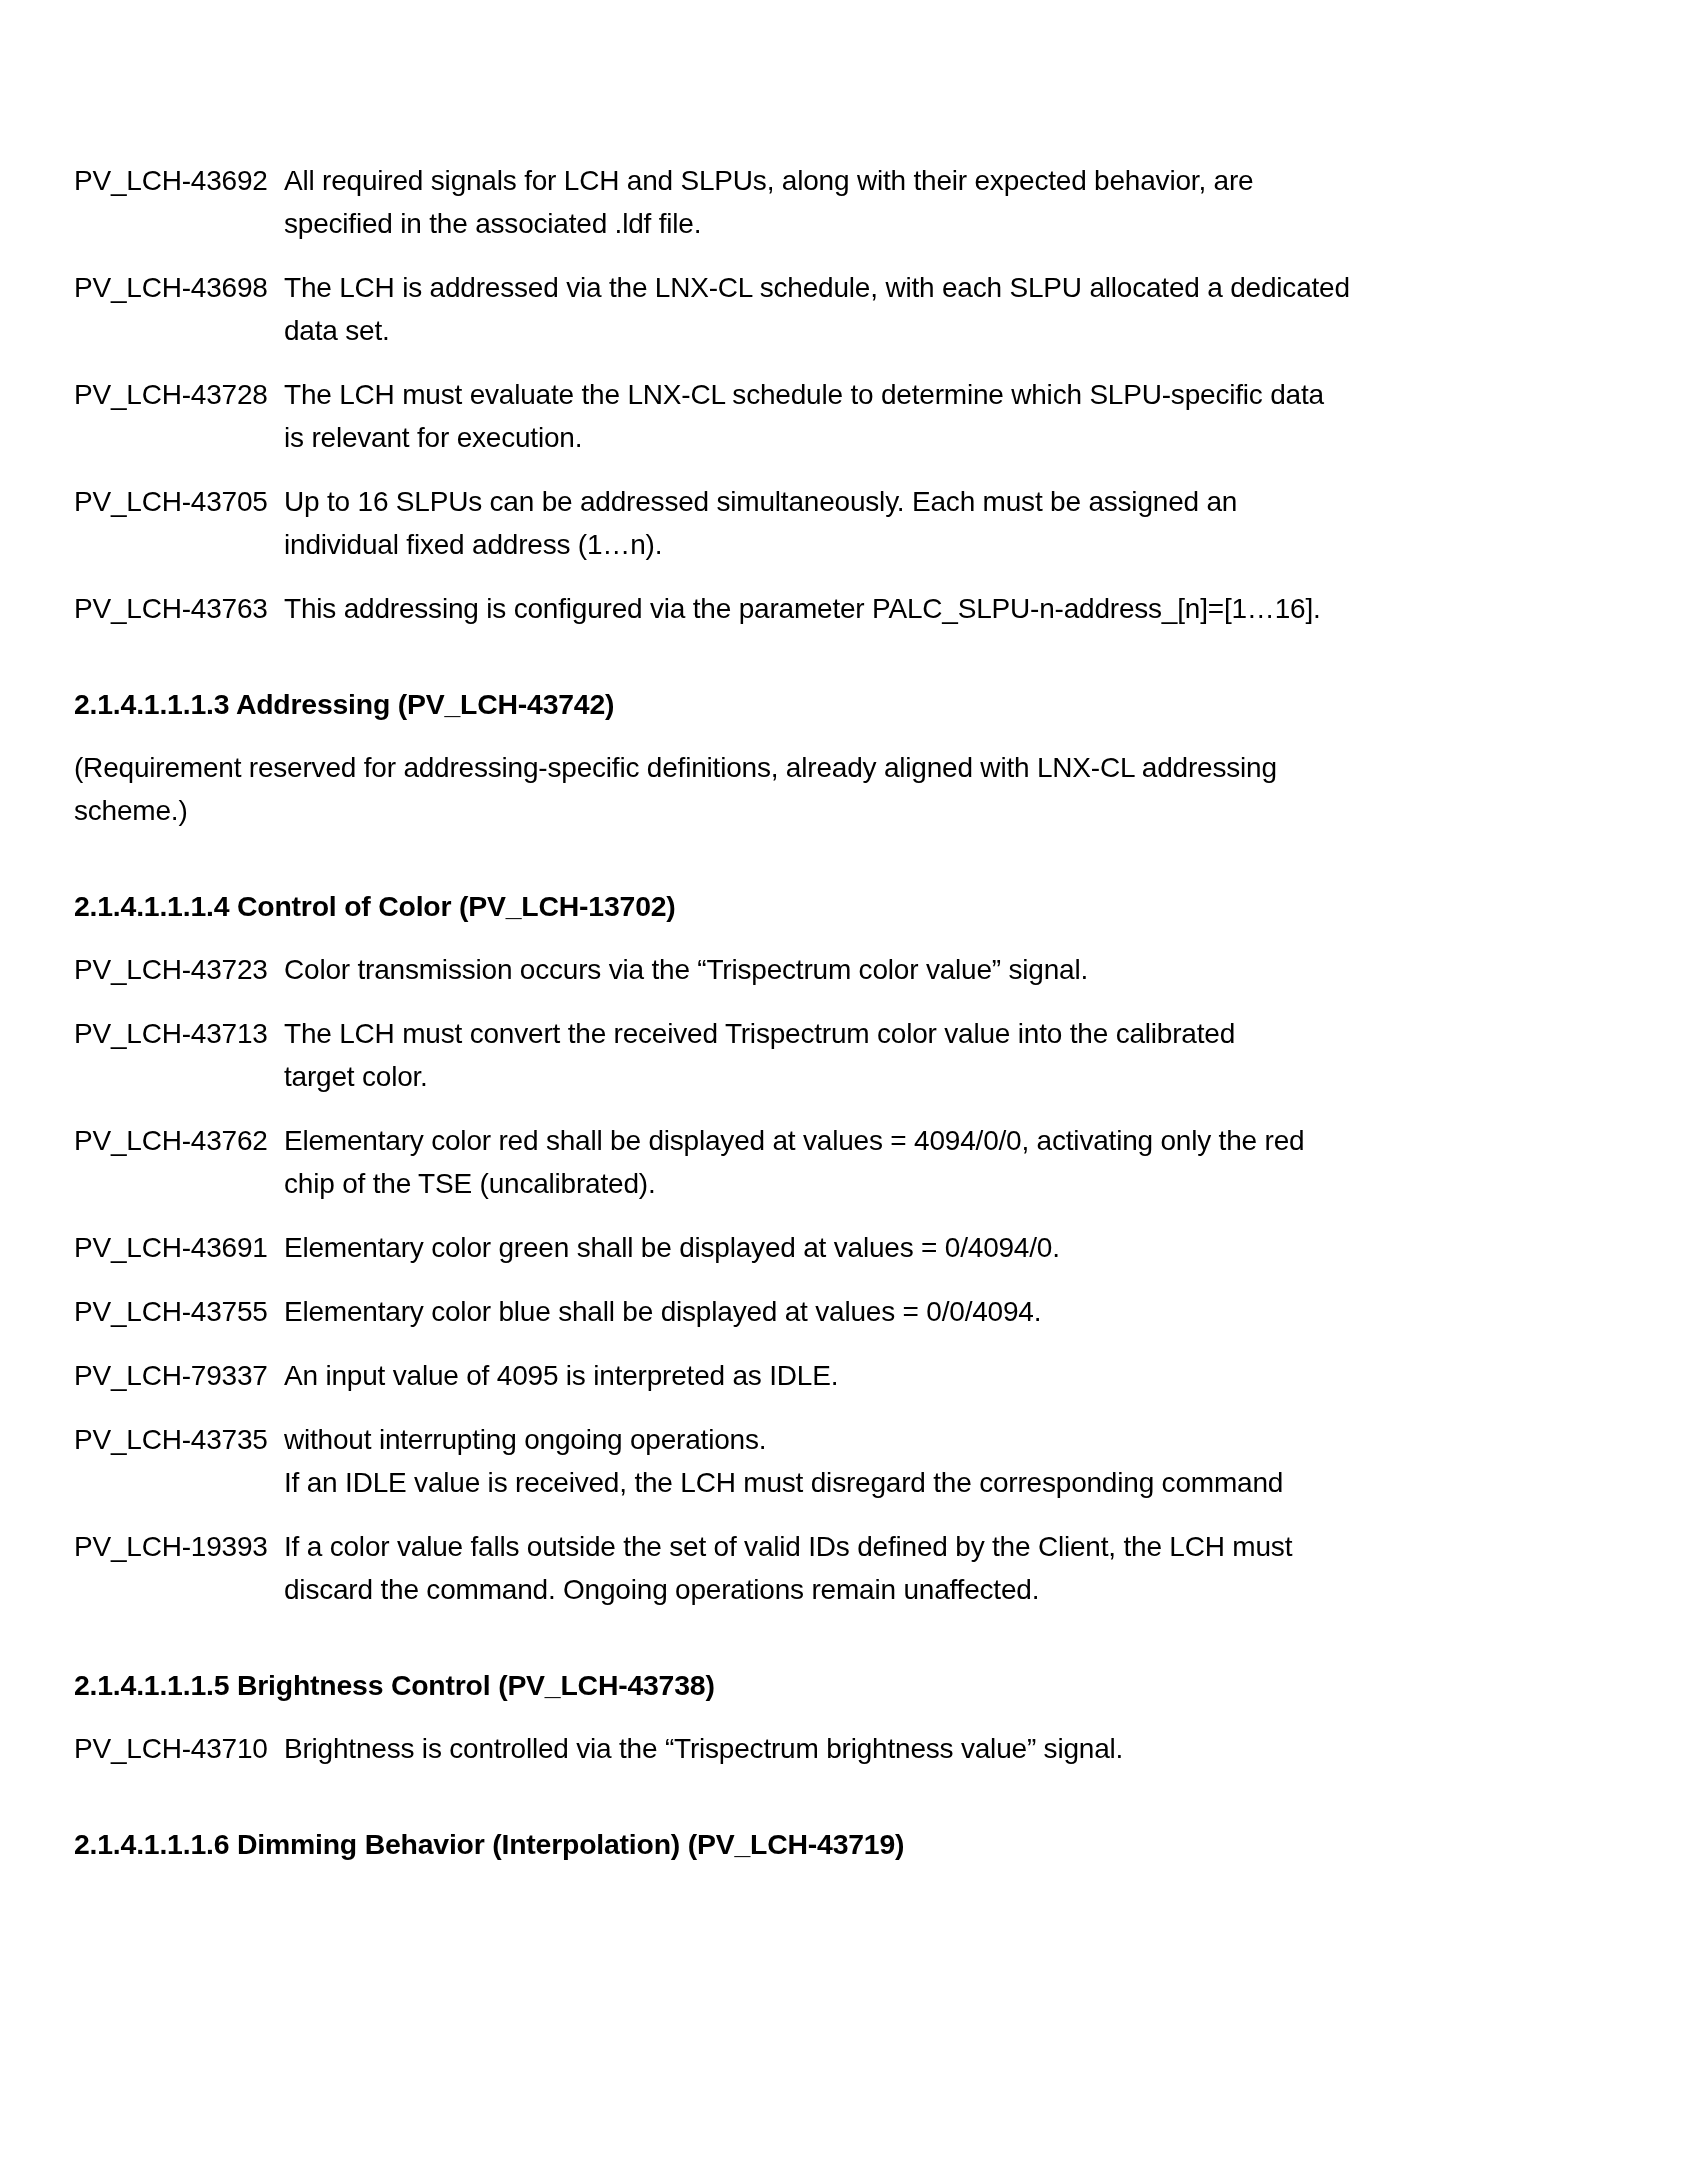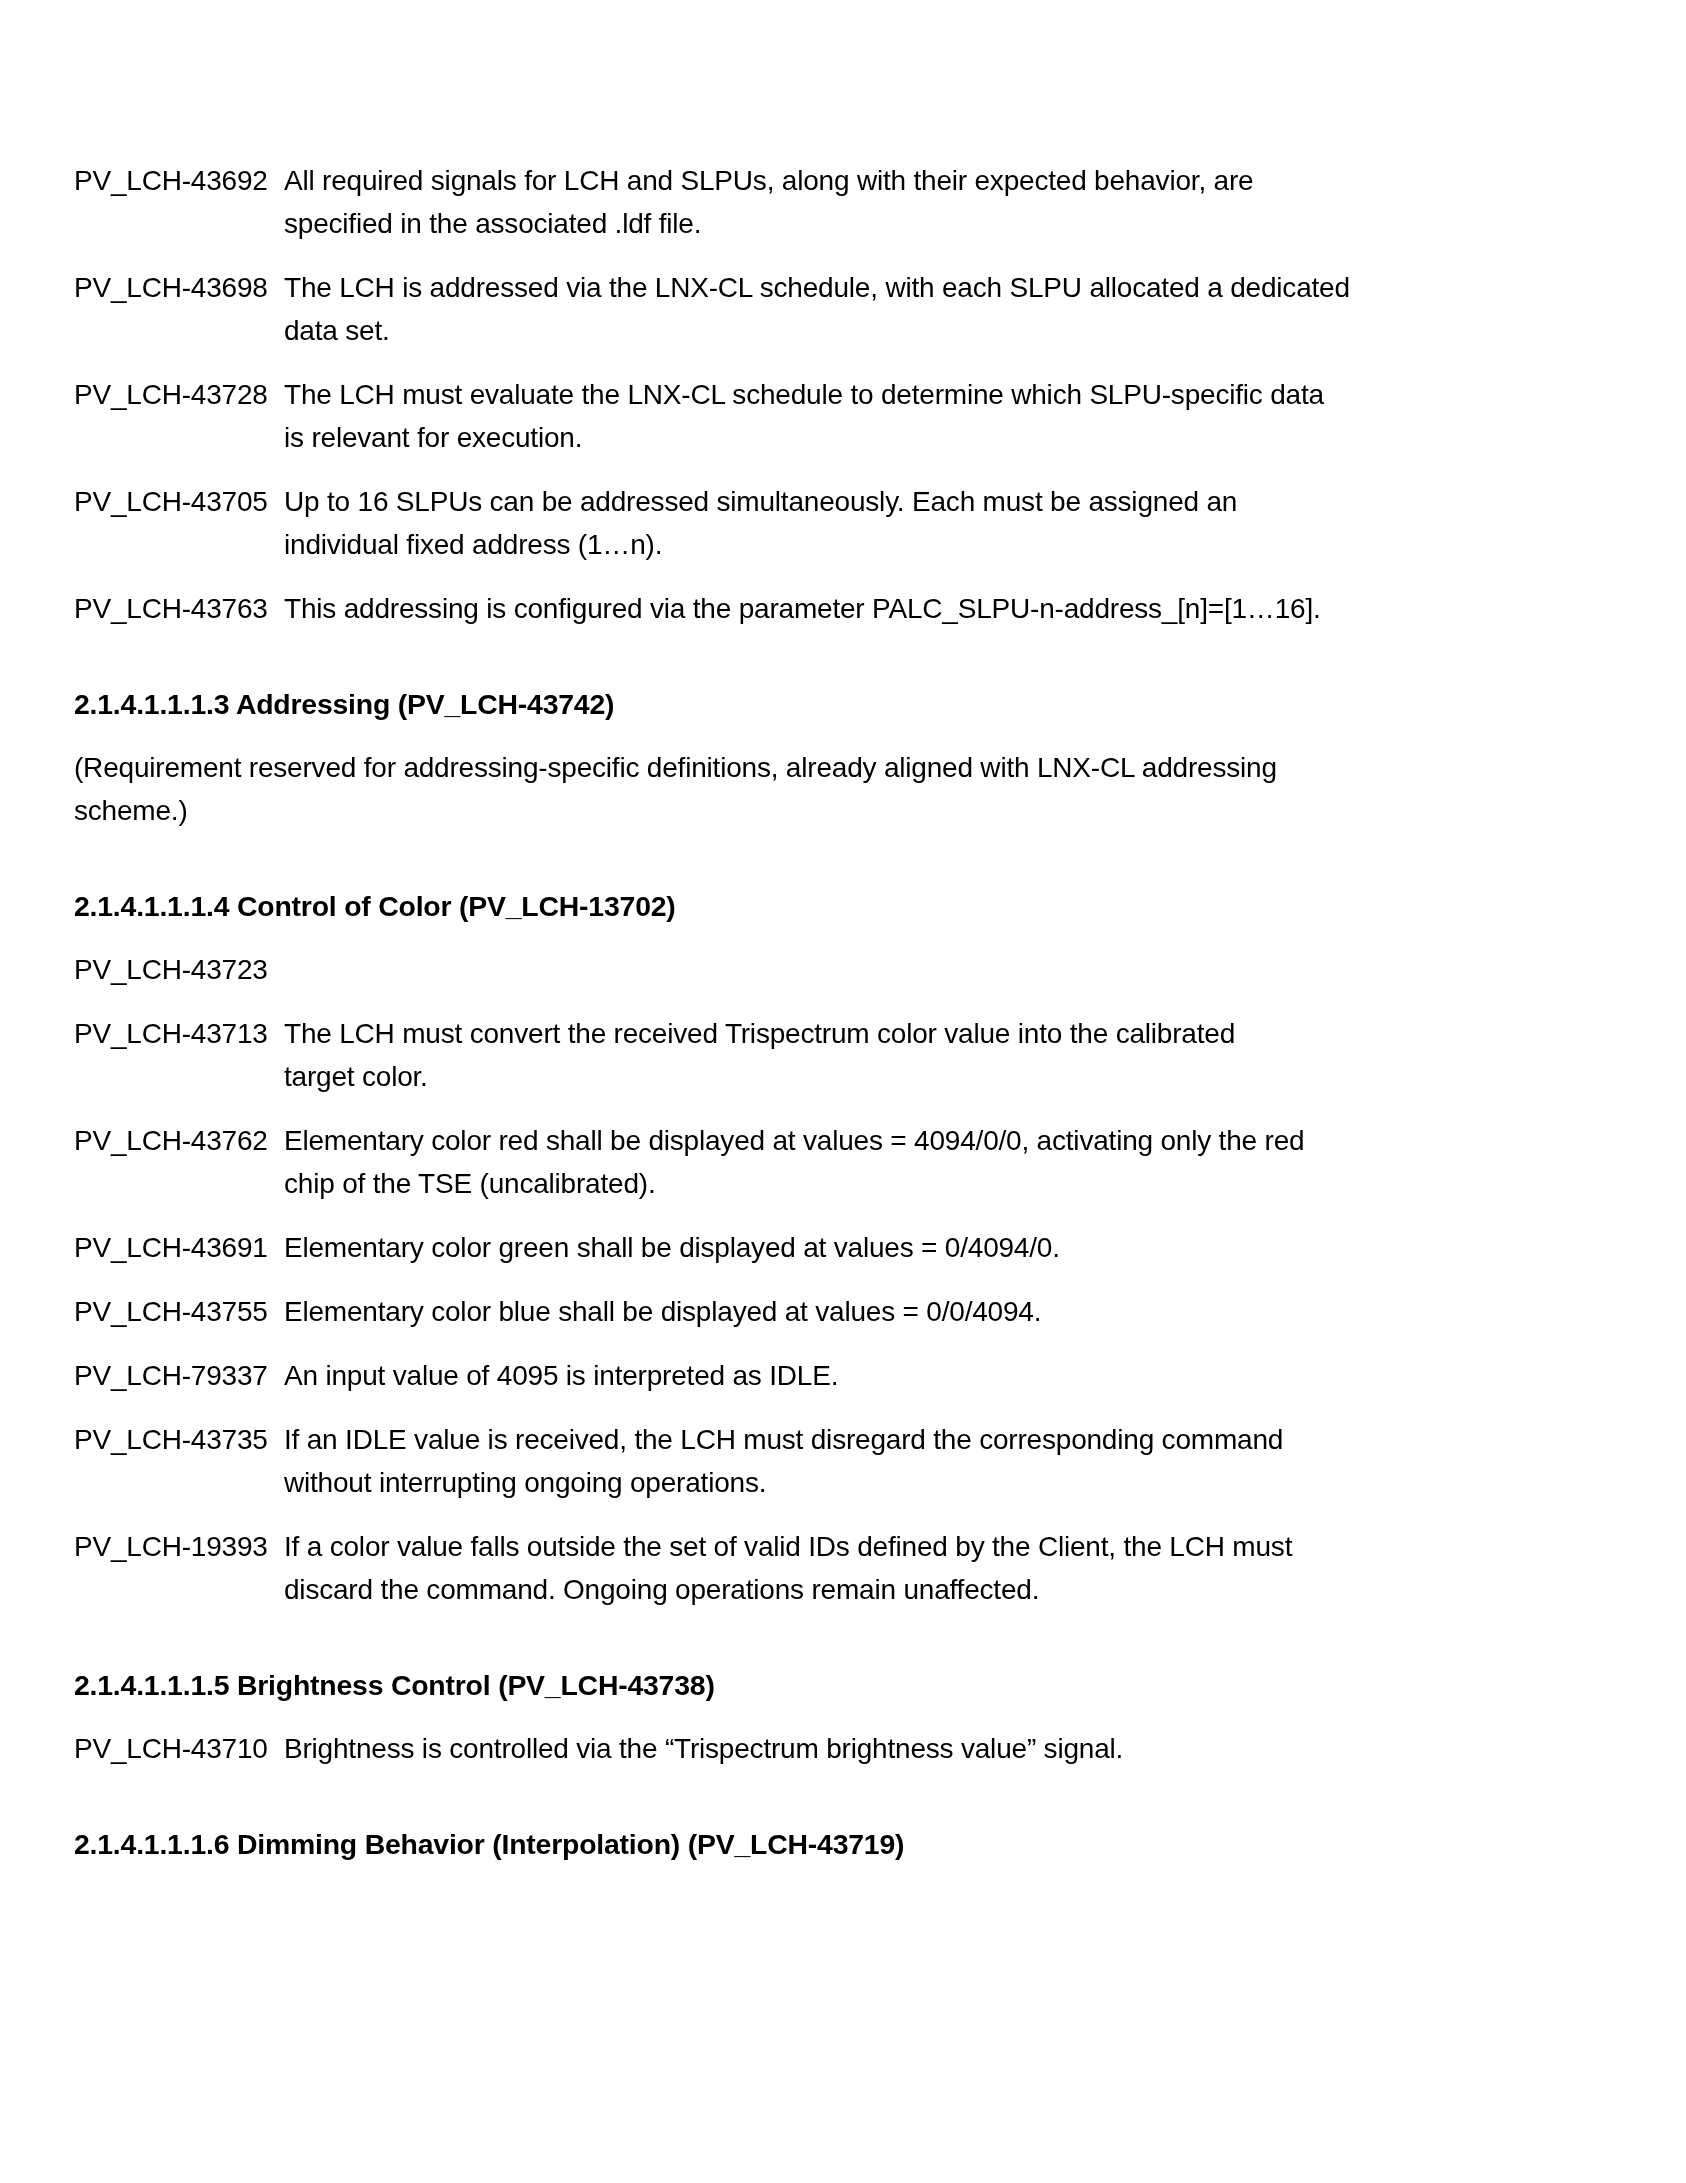--- a/index.html
+++ b/index.html
@@ -91,20 +91,23 @@
 
   <div class="para">
     <div class="line">(Requirement reserved for addressing-specific definitions, already aligned with LNX-CL addressing</div>
     <div class="line">scheme.)</div>
   </div>
 
   <h2 class="heading">2.1.4.1.1.1.4 Control of Color (PV_LCH-13702)</h2>
 
   <div class="req">
     <span class="req-id">PV_LCH-43723</span>
+    <div class="req-body">
+      <div class="line">Color transmission occurs via the “Trispectrum color value” signal.</div>
+    </div>
   </div>
 
   <div class="req">
     <span class="req-id">PV_LCH-43713</span>
     <div class="req-body">
       <div class="line">The LCH must convert the received Trispectrum color value into the calibrated</div>
       <div class="line">target color.</div>
     </div>
   </div>
 
@@ -133,22 +136,22 @@
   <div class="req">
     <span class="req-id">PV_LCH-79337</span>
     <div class="req-body">
       <div class="line">An input value of 4095 is interpreted as IDLE.</div>
     </div>
   </div>
 
   <div class="req">
     <span class="req-id">PV_LCH-43735</span>
     <div class="req-body">
+      <div class="line">without interrupting ongoing operations.</div>
       <div class="line">If an IDLE value is received, the LCH must disregard the corresponding command</div>
-      <div class="line">without interrupting ongoing operations.</div>
     </div>
   </div>
 
   <div class="req">
     <span class="req-id">PV_LCH-19393</span>
     <div class="req-body">
       <div class="line">If a color value falls outside the set of valid IDs defined by the Client, the LCH must</div>
       <div class="line">discard the command. Ongoing operations remain unaffected.</div>
     </div>
   </div>

